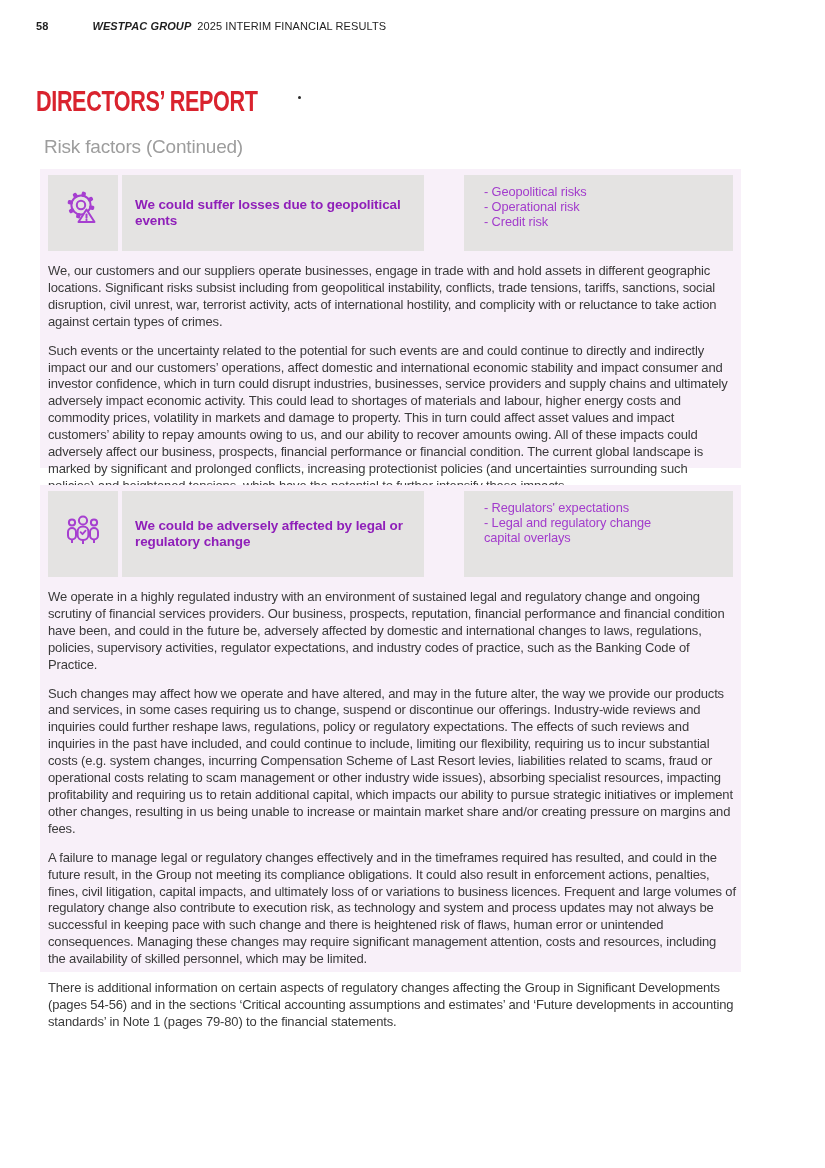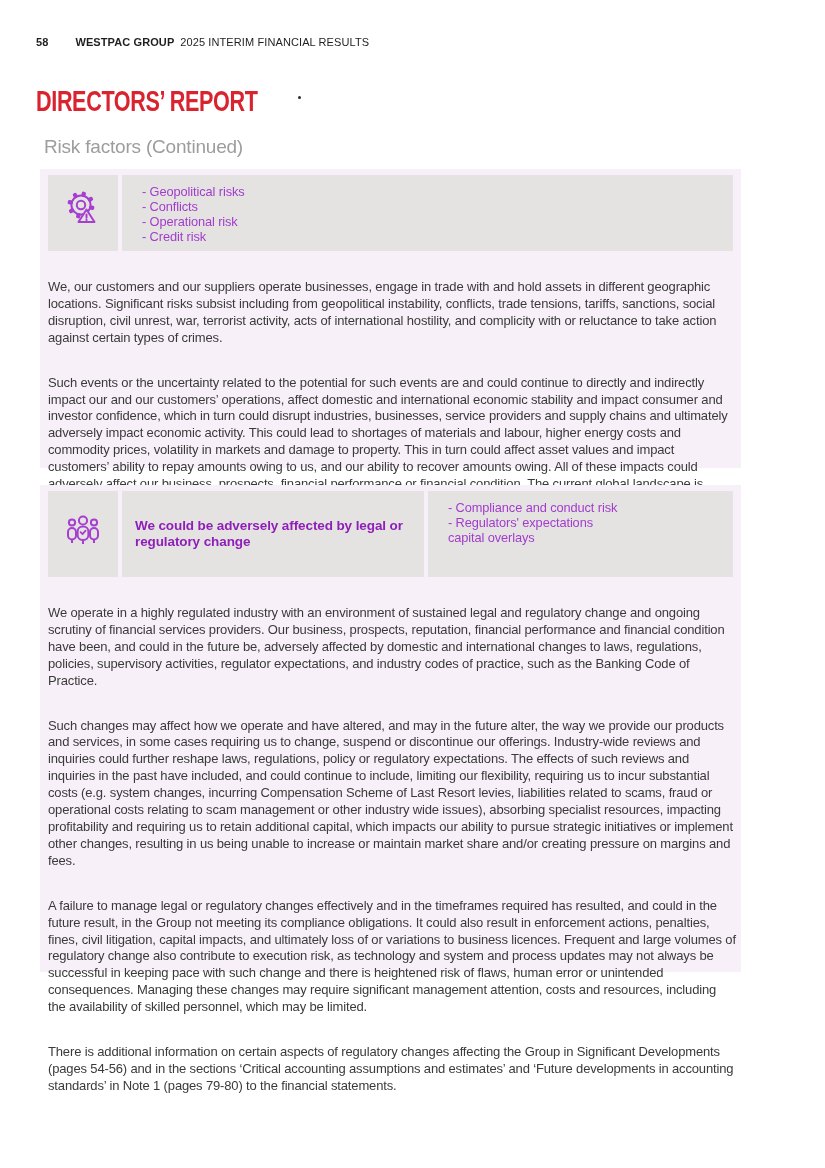--- a/index.html
+++ b/index.html
@@ -14,26 +14,26 @@
     --meta-text:#1f1f1f;
   }
   *{box-sizing:border-box;margin:0;padding:0;}
   html,body{background:#ffffff;}
   body{
     width:825px;height:1168px;position:relative;overflow:hidden;
     font-family:"Liberation Sans","DejaVu Sans",sans-serif;
     -webkit-font-smoothing:antialiased;
   }
   .meta{
-    position:absolute;left:36px;top:36px;
+    position:absolute;left:36px;top:20px;
     font-size:11px;letter-spacing:.1px;color:var(--meta-text);
     display:flex;align-items:baseline;
   }
   .meta .pgnum{font-weight:700;}
-  .meta .brand{font-weight:700;margin-left:27px;}
+  .meta .brand{font-weight:700;margin-left:44px;font-style:italic;}
   .meta .subtitle{font-weight:400;margin-left:6px;}
   .report-title-row{position:absolute;left:36px;top:84px;}
   .report-title{
     display:inline-block;color:var(--accent-red);
     font-size:30px;font-weight:800;letter-spacing:-.5px;
     transform:scaleX(.72);transform-origin:left center;white-space:nowrap;
   }
   .title-dot{position:absolute;left:298px;top:96px;width:3px;height:3px;background:#2a2a2a;border-radius:50%;}
   .section-title{
     position:absolute;left:44px;top:136px;
@@ -46,24 +46,24 @@
   }
   #card-1{top:169px;height:299px;}
   #card-2{top:485px;height:487px;}
   .risk-head{display:flex;gap:4px;}
   #card-1 .risk-head{height:76px;}
   #card-2 .risk-head{height:86px;}
   .cell{background:var(--cell-gray);}
   .icon-cell{width:70px;flex:0 0 70px;display:flex;align-items:center;justify-content:center;}
   .title-cell{width:302px;flex:0 0 302px;display:flex;align-items:center;padding:6px 10px 6px 13px;}
   .risk-title{font-size:13.5px;font-weight:700;color:var(--purple-title);line-height:16px;letter-spacing:-.1px;}
-  .tags-cell{flex:1 1 auto;padding:9px 16px 6px 20px;}
+  .tags-cell{flex:1 1 auto;padding:9px 16px 6px 20px;margin-left:36px;}
   .tag-line{font-size:12.8px;line-height:15px;color:var(--purple-tag);letter-spacing:-.1px;}
   .risk-body p{
-    margin-top:28px;color:var(--body-text);
+    margin-top:12px;color:var(--body-text);
     font-size:13px;line-height:16.9px;letter-spacing:-.15px;
     width:688px;
   }
   .risk-body p span.u{text-underline-offset:2px;}
   svg .stroke{stroke:var(--purple-icon);fill:none;stroke-width:2;}
   svg .fillp{fill:var(--purple-icon);}
   svg .mask{fill:var(--cell-gray);stroke:var(--purple-icon);stroke-width:2;stroke-linejoin:round;}
 </style>
 </head>
 <body>
@@ -97,23 +97,25 @@
             <rect class="fillp" x="18.9" y="3.4" width="4.2" height="5.2" rx="1.6" transform="rotate(315 21 17)"></rect>
           </g>
           <circle class="stroke" cx="21" cy="17" r="9.6"></circle>
           <circle class="stroke" cx="21" cy="17" r="4.2"></circle>
           <polygon class="mask" points="26.5,21.5 34.5,34 18.5,34"></polygon>
           <line x1="26.5" y1="26.5" x2="26.5" y2="29.8" stroke="#a63fd0" stroke-width="2" stroke-linecap="round"></line>
           <circle class="fillp" cx="26.5" cy="31.9" r="1.1"></circle>
         </svg>
       </span>
     </div>
+    <div class="cell title-cell">
+      <p class="risk-title">We could suffer losses due to geopolitical events</p>
+    </div>
     <div class="cell tags-cell">
       <div class="tag-line">- Geopolitical risks</div>
-      <div class="tag-line">- Conflicts</div>
       <div class="tag-line">- Operational risk</div>
       <div class="tag-line">- Credit risk</div>
     </div>
   </div>
   <div class="risk-body">
     <p>We, our customers and our suppliers operate businesses, engage in trade with and hold assets in different geographic locations. Significant risks subsist including from geopolitical instability, conflicts, trade tensions, tariffs, sanctions, social disruption, civil unrest, war, terrorist activity, acts of international hostility, and complicity with or reluctance to take action against certain types of crimes.</p>
     <p>Such events or the uncertainty related to the potential for such events are and could continue to directly and indirectly impact our and our customers’ operations, affect domestic and international economic stability and impact consumer and investor confidence, which in turn could disrupt industries, businesses, service providers and supply chains and ultimately adversely impact economic activity. This could lead to shortages of materials and labour, higher energy costs and commodity prices, volatility in markets and damage to property. This in turn could affect asset values and impact customers’ ability to repay amounts owing to us, and our ability to recover amounts owing. All of these impacts could adversely affect our business, prospects, financial performance or financial condition. The current global landscape is marked by significant and prolonged conflicts, increasing protectionist policies (and uncertainties surrounding such policies) and heightened tensions, which have the potential to further intensify these impacts.</p>
   </div>
 </section>
 
@@ -132,22 +134,22 @@
           <line x1="12" y1="30.5" x2="12" y2="34" class="stroke"></line>
           <line x1="23" y1="31" x2="23" y2="35" class="stroke"></line>
           <line x1="34" y1="30.5" x2="34" y2="34" class="stroke"></line>
         </svg>
       </span>
     </div>
     <div class="cell title-cell">
       <p class="risk-title">We could be adversely affected by legal or regulatory change</p>
     </div>
     <div class="cell tags-cell">
-      <div class="tag-line">- Compliance and conduct risk</div>
       <div class="tag-line">- Regulators' expectations</div>
+      <div class="tag-line">- Legal and regulatory change</div>
       <div class="tag-line">capital overlays</div>
     </div>
   </div>
   <div class="risk-body">
     <p>We operate in a highly regulated industry with an environment of sustained legal and regulatory change and ongoing scrutiny of financial services providers. Our business, prospects, reputation, financial performance and financial condition have been, and could in the future be, adversely affected by domestic and international changes to laws, regulations, policies, supervisory activities, regulator expectations, and industry codes of practice, such as the Banking Code of Practice.</p>
     <p>Such changes may affect how we operate and have altered, and may in the future alter, the way we provide our products and services, in some cases requiring us to change, suspend or discontinue our offerings. Industry-wide reviews and inquiries could further reshape laws, regulations, policy or regulatory expectations. The effects of such reviews and inquiries in the past have included, and could continue to include, limiting our flexibility, requiring us to incur substantial costs (e.g. system changes, incurring Compensation Scheme of Last Resort levies, liabilities related to scams, fraud or operational costs relating to scam management or other industry wide issues), absorbing specialist resources, impacting profitability and requiring us to retain additional capital, which impacts our ability to pursue strategic initiatives or implement other changes, resulting in us being unable to increase or maintain market share and/or creating pressure on margins and fees.</p>
     <p>A failure to manage legal or regulatory changes effectively and in the timeframes required has resulted, and could in the future result, in the Group not meeting its compliance obligations. It could also result in enforcement actions, penalties, fines, civil litigation, capital impacts, and ultimately loss of or variations to business licences. Frequent and large volumes of regulatory change also contribute to execution risk, as technology and system and process updates may not always be successful in keeping pace with such change and there is heightened risk of flaws, human error or unintended consequences.  Managing these changes may require significant management attention, costs and resources, including the availability of skilled personnel, which may be limited.</p>
     <p><span>There is additional information on certain aspects of regulatory changes affecting the Group in </span><span class="u">Significant Developments</span><span> (pages </span><span class="u">54-56)</span><span> and in the sections ‘Critical accounting assumptions and estimates’ and ‘Future developments in accounting standards’ in </span><span class="u">Note 1</span><span> (pages </span><span class="u">79-80)</span><span> to the financial statements.</span></p>
   </div>
 </section>

